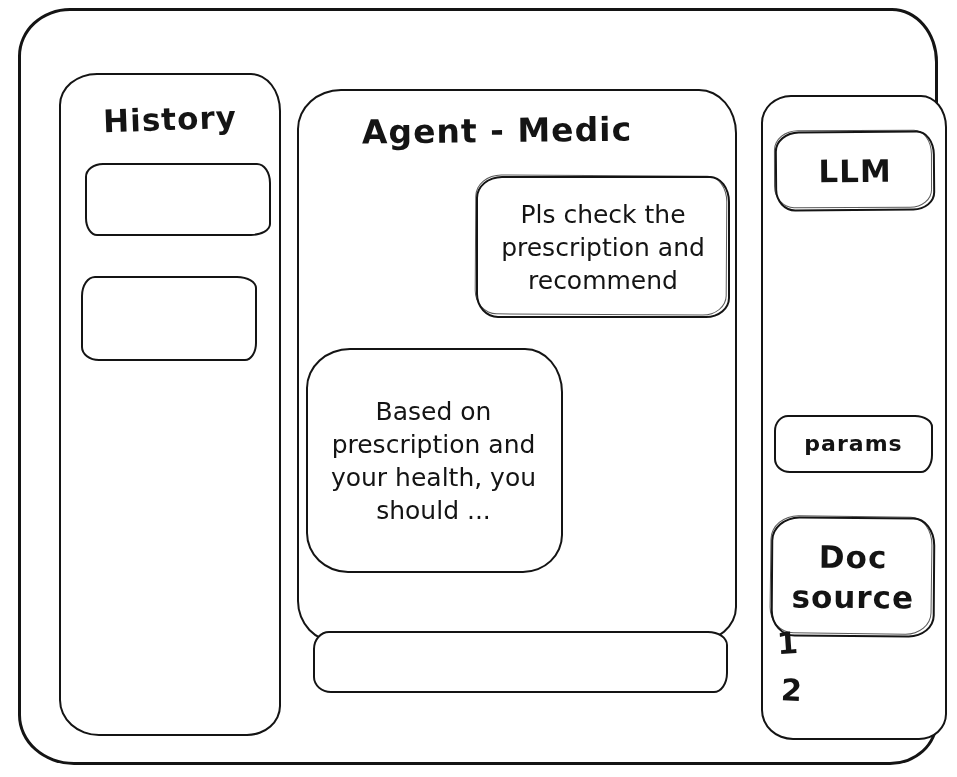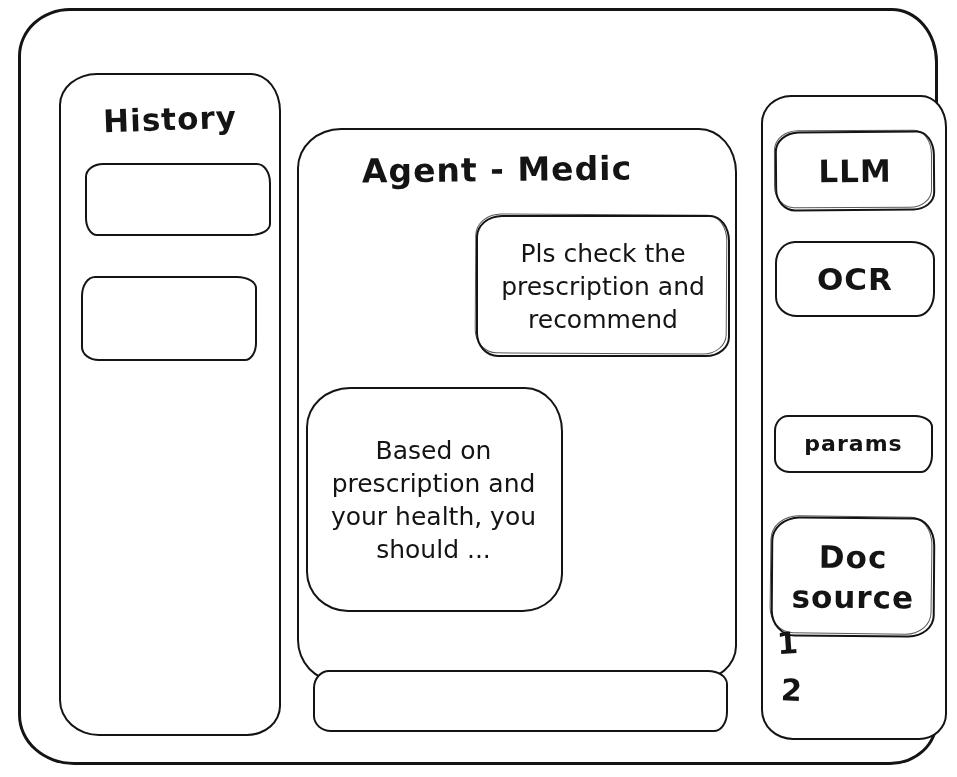--- a/index.html
+++ b/index.html
@@ -39,21 +39,20 @@
   }
   .hist-2{
     left:20px; top:201px; width:176px; height:85px;
     border-radius:14px 20px 12px 18px / 20px 12px 18px 14px;
   }
 
   
   .chat-panel{
     left:276px; top:78px; width:440px; height:554px;
     border-radius:44px 38px 42px 40px / 40px 44px 36px 42px;
-    margin-top:39px;
   }
   .chat-title{
     position:absolute; left:0; right:40px; top:20px; text-align:center;
     font-size:33px; font-weight:bold; letter-spacing:1px;
     transform:rotate(-.6deg);
   }
   .bubble{
     display:flex; align-items:center; justify-content:center;
     text-align:center; font-size:25px; line-height:1.32; font-weight:normal;
     padding:10px 16px;
@@ -123,20 +122,19 @@
 
   <main class="sk chat-panel">
     <h1 class="chat-title">Agent - Medic</h1>
     <div class="sk bubble bubble-user dbl">Pls check the prescription and recommend</div>
     <div class="sk bubble bubble-assistant">Based on prescription and your health, you should ...</div>
     <input class="sk chat-input dbl" type="text" placeholder="" style="">
   </main>
 
   <aside class="sk tools-panel">
     <button class="sk tool tool-llm dbl">LLM</button>
-    <button class="sk tool tool-ocr">OCR</button>
     <button class="sk tool tool-params">params</button>
     <button class="sk tool tool-doc dbl">Doc source</button>
     <div class="doc-num doc-num-1">1</div>
     <div class="doc-num doc-num-2">2</div>
   </aside>
 
 </div>
 
 </body></html>

